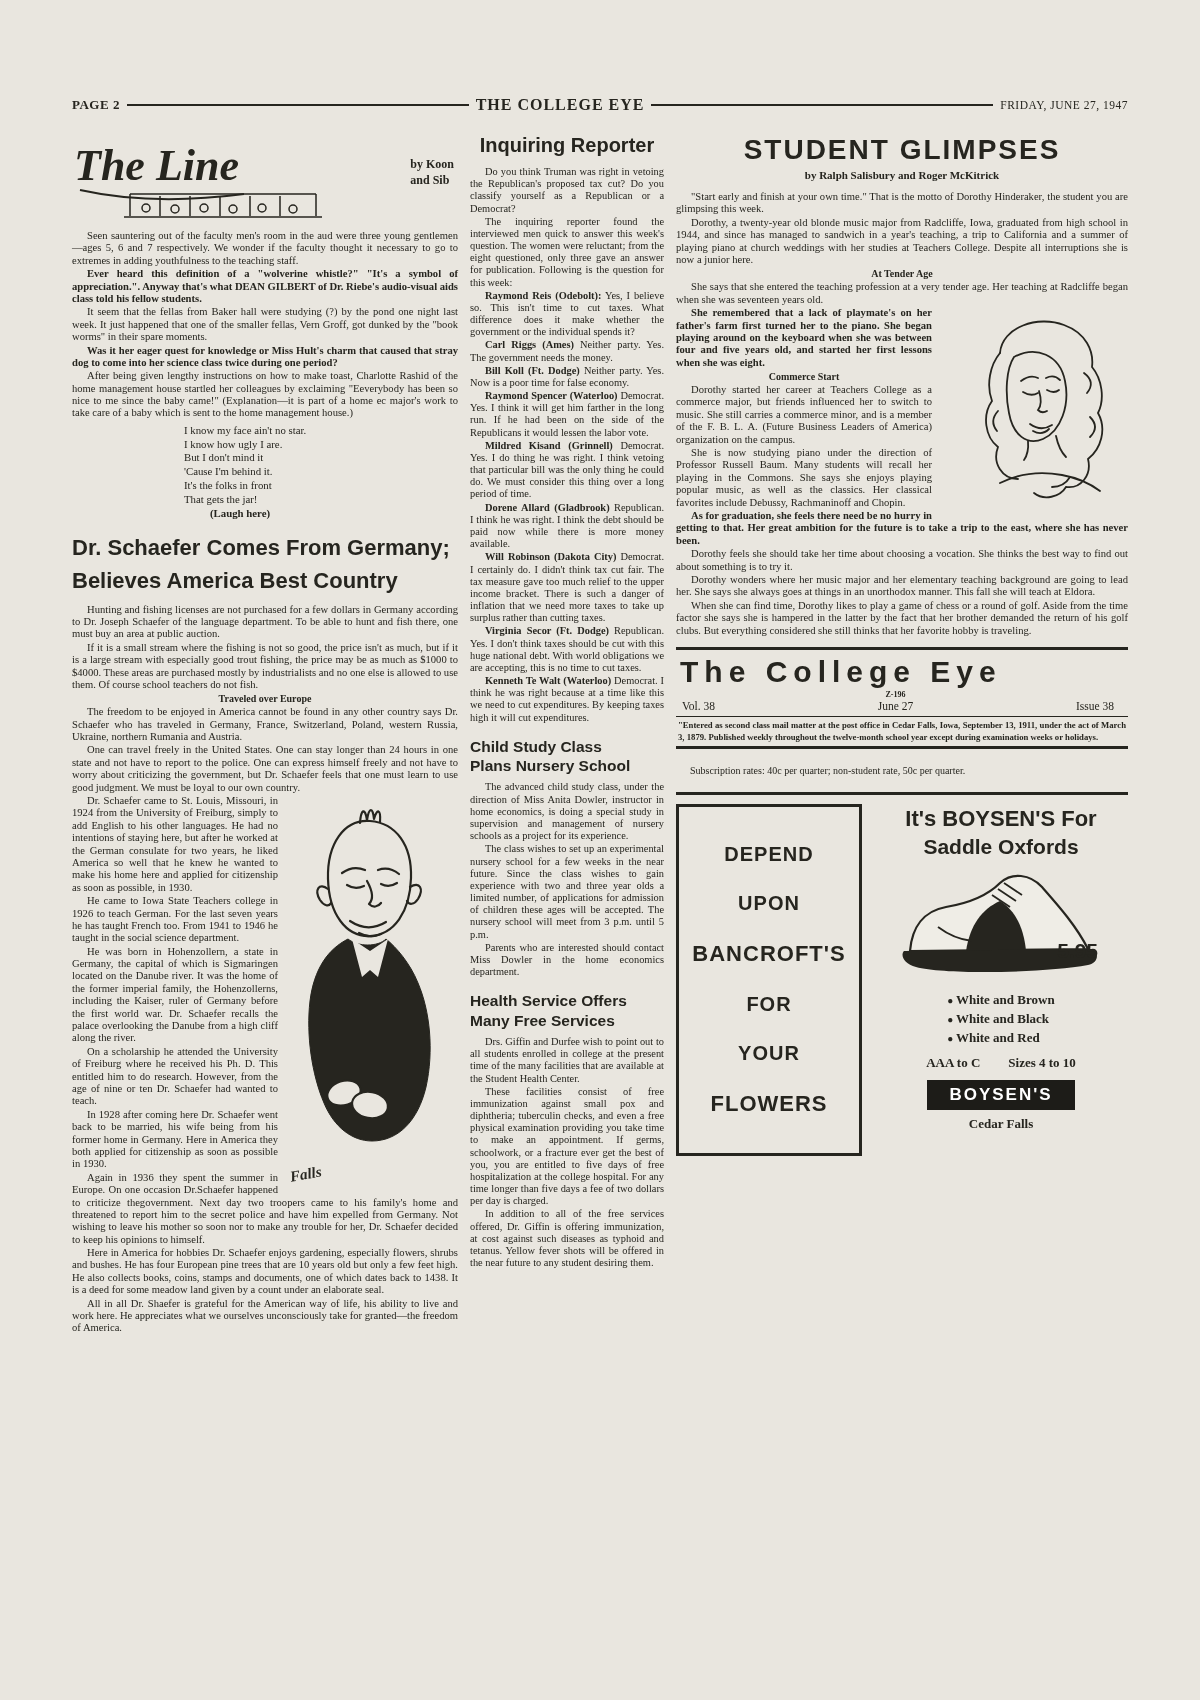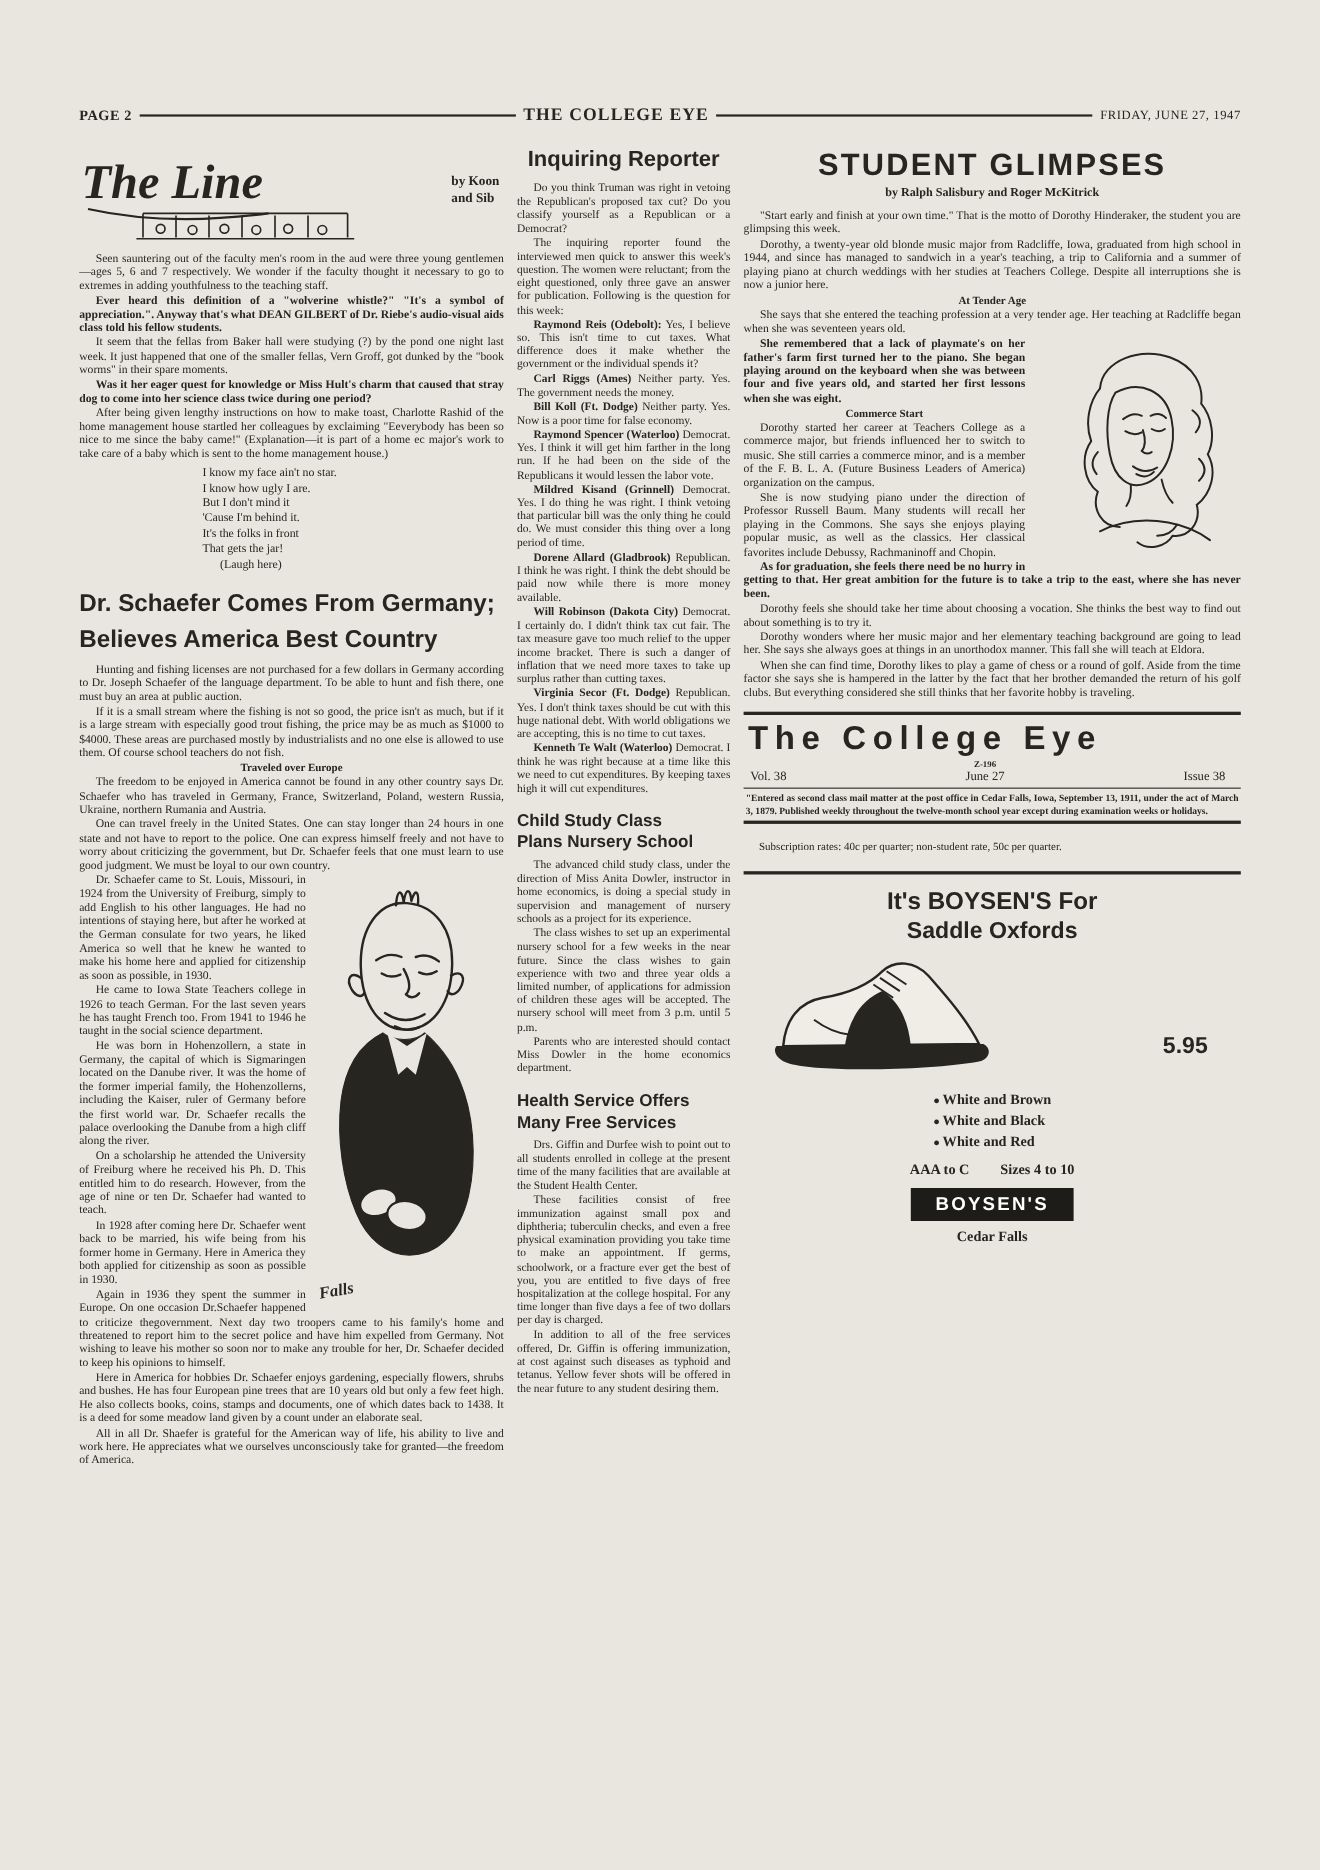--- a/index.html
+++ b/index.html
@@ -18,21 +18,21 @@
   .col2{width:194px;}
   .col3{width:452px;}
   .para{font-size:10.6px;line-height:1.17;text-align:justify;text-indent:15px;margin:0 0 1px 0;}
   .col2 .para{font-size:10.4px;}
   .bold{font-weight:bold;}
   .subhead{font-weight:bold;font-size:10px;text-align:center;margin:2px 0;}
   
   .line-masthead{position:relative;height:96px;}
   .line-credit{position:absolute;right:4px;top:22px;font-weight:bold;font-size:12px;line-height:1.35;}
   .poem{margin:4px 0 8px 112px;font-size:10.8px;line-height:1.28;}
-  .poem-tag{margin-left:16px;font-weight:normal;}
+  .poem-tag{margin-left:26px;font-weight:bold;}
   
   .schaefer-head{font-family:"Liberation Sans",sans-serif;font-weight:bold;font-size:22px;line-height:1.5;margin:10px 0 7px;}
   .schaefer-head span{display:block;}
   .inq-head{font-family:"Liberation Sans",sans-serif;font-weight:bold;font-size:20px;text-align:center;margin:0 0 9px;}
   .sec-head{font-family:"Liberation Sans",sans-serif;font-weight:bold;font-size:15.5px;line-height:1.25;margin:13px 0 6px;}
   .sec-head span{display:block;}
   .glimpses-head{font-family:Liberation Sans, sans-serif;font-weight:bold;font-size:28px;letter-spacing:2px;text-align:center;margin:0;}
   .glimpses-byline{font-weight:bold;font-size:11px;text-align:center;margin:3px 0 10px;}
   
   .caricature{float:right;width:172px;height:392px;margin:2px 0 4px 8px;position:relative;}
@@ -261,20 +261,28 @@
           <span>Issue 38</span>
         </div>
         <div class="rule"></div>
         <p class="mh-fine">"Entered as second class mail matter at the post office in Cedar Falls, Iowa, September 13, 1911, under the act of March 3, 1879. Published weekly throughout the twelve-month school year except during examination weeks or holidays.</p>
         <div class="rule thick"></div>
         <p class="mh-sub">Subscription rates: 40c per quarter; non-student rate, 50c per quarter.</p>
         <div class="rule thick"></div>
       </div>
 
       <div class="ads-row">
+        <div class="bancrofts">
+          <div class="b-line">DEPEND</div>
+          <div class="b-line">UPON</div>
+          <div class="b-line big">BANCROFT'S</div>
+          <div class="b-line">FOR</div>
+          <div class="b-line">YOUR</div>
+          <div class="b-line big">FLOWERS</div>
+        </div>
 
         <div class="boysens">
           <div class="boy-h1">It's BOYSEN'S For</div>
           <div class="boy-h2">Saddle Oxfords</div>
           <div class="shoe-area">
             <svg width="205" height="115" viewBox="0 0 205 115">
               <path d="M16 86 C18 62 30 46 52 42 C76 38 94 30 106 18 C118 7 136 9 148 22 C162 38 182 60 194 84 Z" fill="#efede6" stroke="#26251f" stroke-width="2.2"></path>
               <path d="M72 86 C76 60 88 44 106 36 C122 46 130 64 132 86 Z" fill="#26251f"></path>
               <path d="M98 30 l18 12 M104 24 l18 12 M110 18 l18 12" stroke="#26251f" stroke-width="1.8"></path>
               <path d="M44 62 q16 12 34 14" fill="none" stroke="#26251f" stroke-width="1.8"></path>

